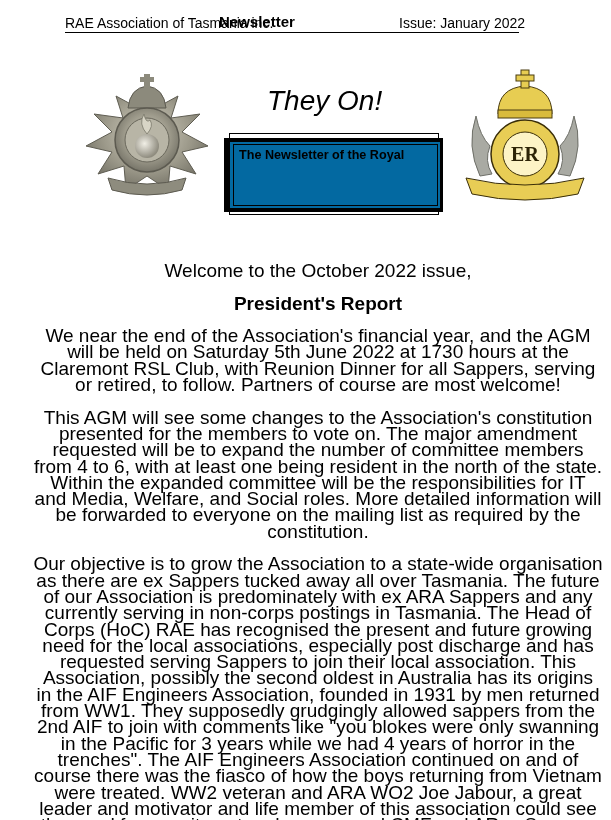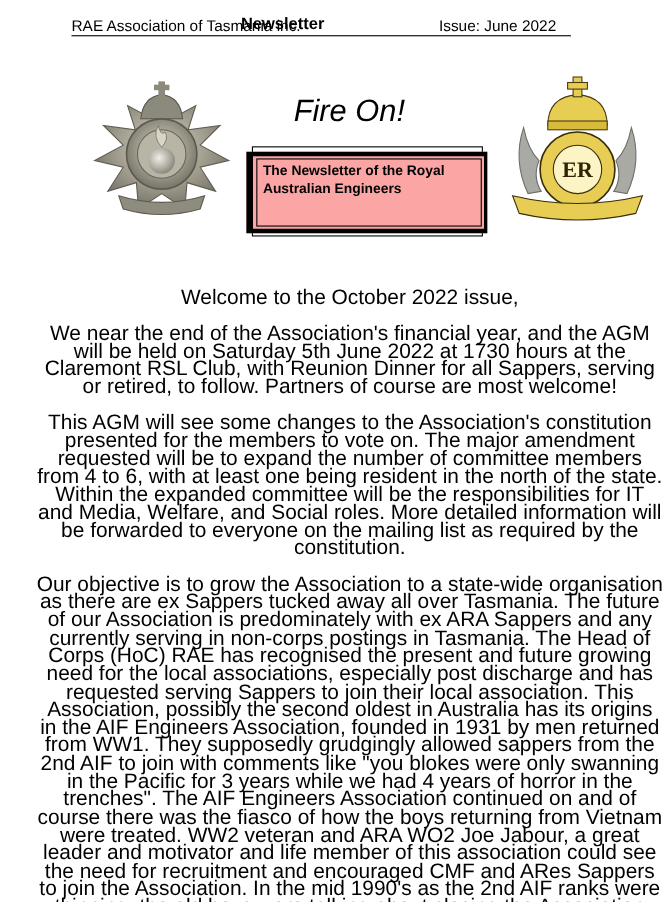--- a/index.html
+++ b/index.html
@@ -25,42 +25,42 @@
     }
 
     .title-box-outer {
       position: absolute; left: 229px; top: 133px; width: 208px; height: 80px;
       border: 1px solid #000;
     }
     .title-box-thick {
       position: absolute; left: 224px; top: 138px; width: 210px; height: 66px;
       border-left: 6px solid #000; border-right: 3px solid #000;
       border-top: 4px solid #000; border-bottom: 4px solid #000;
-      background: #fca5a5;
+      background: #0369a1;
     }
     .title-box-inner {
       position: absolute; left: 3px; top: 2px; right: 2px; bottom: 2px;
       border: 1px solid #000; padding: 3px 0 0 5px;
       font-size: 12.6px; font-weight: bold; line-height: 15.5px;
     }
 
     .body-text {
       position: absolute; left: 33px; top: 263px; width: 570px;
       font-size: 19px; line-height: 16.3px; text-align: center;
     }
     .body-text p { margin: 0 0 16.3px 0; }
     .body-text .heading { font-weight: bold; }
   </style>
 </head>
 <body>
 
 <div class="header-line">
   <span class="hdr-org">RAE Association of Tasmania inc.</span>
   <span class="hdr-title">Newsletter</span>
-  <span class="hdr-issue">Issue: June 2022</span>
+  <span class="hdr-issue">Issue: January 2022</span>
 </div>
 
 <div class="crest-left">
   <svg width="138" height="140" viewBox="0 0 138 140">
     <defs>
       <radialGradient id="silv" cx="50%" cy="45%" r="60%">
         <stop offset="0%" stop-color="#d6d3c4"></stop>
         <stop offset="60%" stop-color="#9c998a"></stop>
         <stop offset="100%" stop-color="#6d6b60"></stop>
       </radialGradient>
@@ -79,27 +79,26 @@
     <circle cx="69" cy="74" r="32" fill="url(#silv)" stroke="#5c5a50" stroke-width="1.5"></circle>
     <circle cx="69" cy="74" r="22" fill="#b8b5a6" stroke="#6a685c"></circle>
 
     <circle cx="69" cy="80" r="12" fill="url(#ball)"></circle>
     <path d="M69,68 Q60,58 66,48 Q68,58 72,54 Q76,60 69,68 Z" fill="#d8d5c6" stroke="#7a786b" stroke-width="0.8"></path>
 
     <path d="M30,112 Q69,124 108,112 L104,124 Q69,134 34,124 Z" fill="#8e8c7e" stroke="#5c5a50"></path>
   </svg>
 </div>
 
-<div class="fire-on">Fire On!</div>
+<div class="fire-on">They On!</div>
 
 <div class="title-box-outer"></div>
 <div class="title-box-thick">
   <div class="title-box-inner">
     <div>The Newsletter of the Royal</div>
-    <div>Australian Engineers</div>
   </div>
 </div>
 
 <div class="crest-right">
   <svg width="130" height="140" viewBox="0 0 130 140">
 
     <path d="M20,110 Q6,80 16,50 Q20,70 30,80 Q24,95 32,108 Z" fill="#a9aaa3" stroke="#6e6f68"></path>
     <path d="M110,110 Q124,80 114,50 Q110,70 100,80 Q106,95 98,108 Z" fill="#a9aaa3" stroke="#6e6f68"></path>
 
     <path d="M38,48 Q38,22 65,20 Q92,22 92,48 Z" fill="#e7cd52" stroke="#4a3c10"></path>
@@ -110,16 +109,17 @@
     <circle cx="65" cy="88" r="34" fill="#e8cd55" stroke="#3a2e08" stroke-width="1.5"></circle>
     <circle cx="65" cy="88" r="22" fill="#fdf4c6" stroke="#3a2e08"></circle>
     <text x="65" y="95" text-anchor="middle" font-family="Liberation Serif, serif" font-size="20" font-weight="bold" fill="#2d2406">ER</text>
 
     <path d="M6,112 Q65,126 124,112 L118,128 Q65,140 12,128 Z" fill="#e8cd55" stroke="#3a2e08"></path>
   </svg>
 </div>
 
 <div class="body-text">
   <p>Welcome to the October 2022 issue,</p>
+  <p class="heading">President's Report</p>
   <p>We near the end of the Association's financial year, and the AGM will be held on Saturday 5th June 2022 at 1730 hours at the Claremont RSL Club, with Reunion Dinner for all Sappers, serving or retired, to follow. Partners of course are most welcome!</p>
   <p>This AGM will see some changes to the Association's constitution presented for the members to vote on. The major amendment requested will be to expand the number of committee members from 4 to 6, with at least one being resident in the north of the state. Within the expanded committee will be the responsibilities for IT and Media, Welfare, and Social roles. More detailed information will be forwarded to everyone on the mailing list as required by the constitution.</p>
   <p>Our objective is to grow the Association to a state-wide organisation as there are ex Sappers tucked away all over Tasmania. The future of our Association is predominately with ex ARA Sappers and any currently serving in non-corps postings in Tasmania. The Head of Corps (HoC) RAE has recognised the present and future growing need for the local associations, especially post discharge and has requested serving Sappers to join their local association. This Association, possibly the second oldest in Australia has its origins in the AIF Engineers Association, founded in 1931 by men returned from WW1. They supposedly grudgingly allowed sappers from the 2nd AIF to join with comments like "you blokes were only swanning in the Pacific for 3 years while we had 4 years of horror in the trenches". The AIF Engineers Association continued on and of course there was the fiasco of how the boys returning from Vietnam were treated. WW2 veteran and ARA WO2 Joe Jabour, a great leader and motivator and life member of this association could see the need for recruitment and encouraged CMF and ARes Sappers to join the Association. In the mid 1990's as the 2nd AIF ranks were thinning, the old boys were talking about closing the Association down, drink some of the money and give the rest to Legacy. They were a very closely bonded group of blokes, like my dad and his army mates,</p>
 </div>
 
 </body></html>

